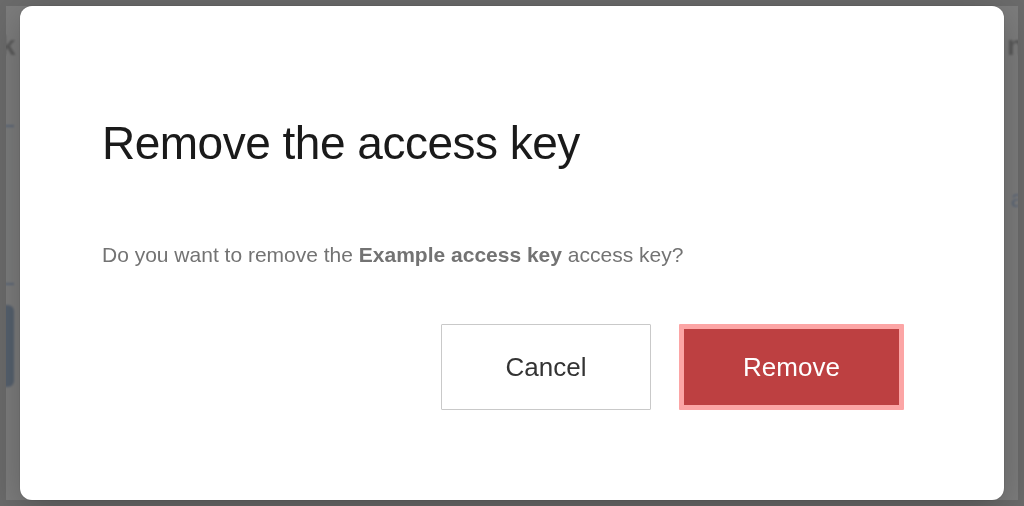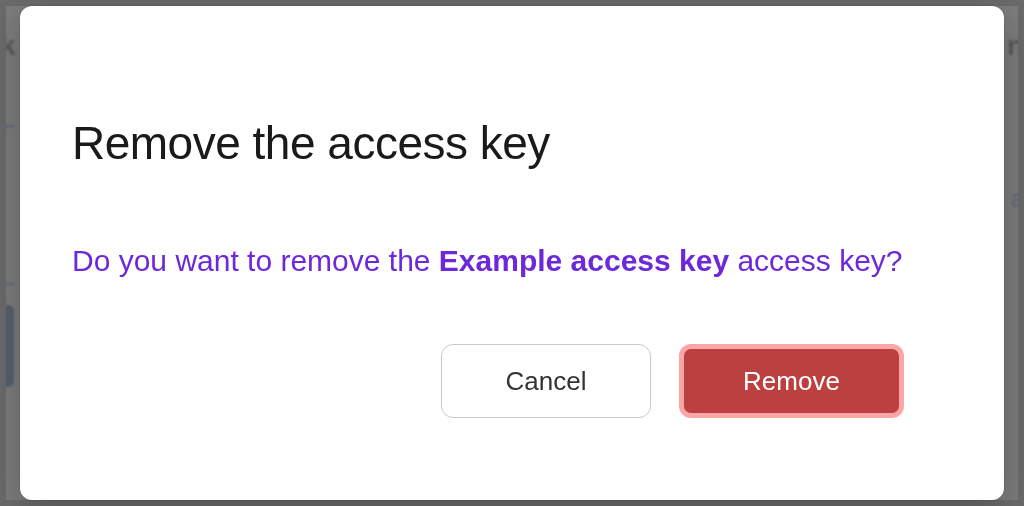--- a/index.html
+++ b/index.html
@@ -30,57 +30,56 @@
     }
     .modal {
       position: absolute;
       top: 6px;
       left: 20px;
       right: 20px;
       bottom: 6px;
       background: #ffffff;
       border-radius: 12px;
       box-shadow: 0 10px 40px rgba(0,0,0,0.25), 0 0 0 1px rgba(0,0,0,0.05);
-      padding: 110px 90px 0 52px;
+      padding: 110px 90px 0 82px;
       display: flex;
       flex-direction: column;
     }
     .modal-title {
       font-size: 46px;
       font-weight: 400;
       color: #1a1a1a;
       letter-spacing: -0.5px;
       margin-bottom: 70px;
     }
     .modal-body {
-      font-size: 30px;
-      color: #6d28d9;
+      font-size: 21px;
+      color: #737373;
       line-height: 1.4;
-      margin-bottom: 38px;
+      margin-bottom: 55px;
     }
     .modal-body .bold {
       font-weight: 700;
     }
     .modal-actions {
       display: flex;
       justify-content: flex-end;
       gap: 28px;
       padding-right: 10px;
     }
     .btn {
       min-width: 210px;
-      height: 74px;
-      border-radius: 12px;
+      height: 86px;
+      border-radius: 1px;
       font-size: 26px;
       cursor: pointer;
       display: inline-flex;
       align-items: center;
       justify-content: center;
       font-family: inherit;
-      margin-top: 24px;
     }
     .btn-secondary {
       background: #ffffff;
       color: #333333;
       border: 1.5px solid #c9c9c9;
     }
     .btn-danger {
       background: #bd4041;
       color: #ffffff;
       border: 5px solid #fca5a5;

